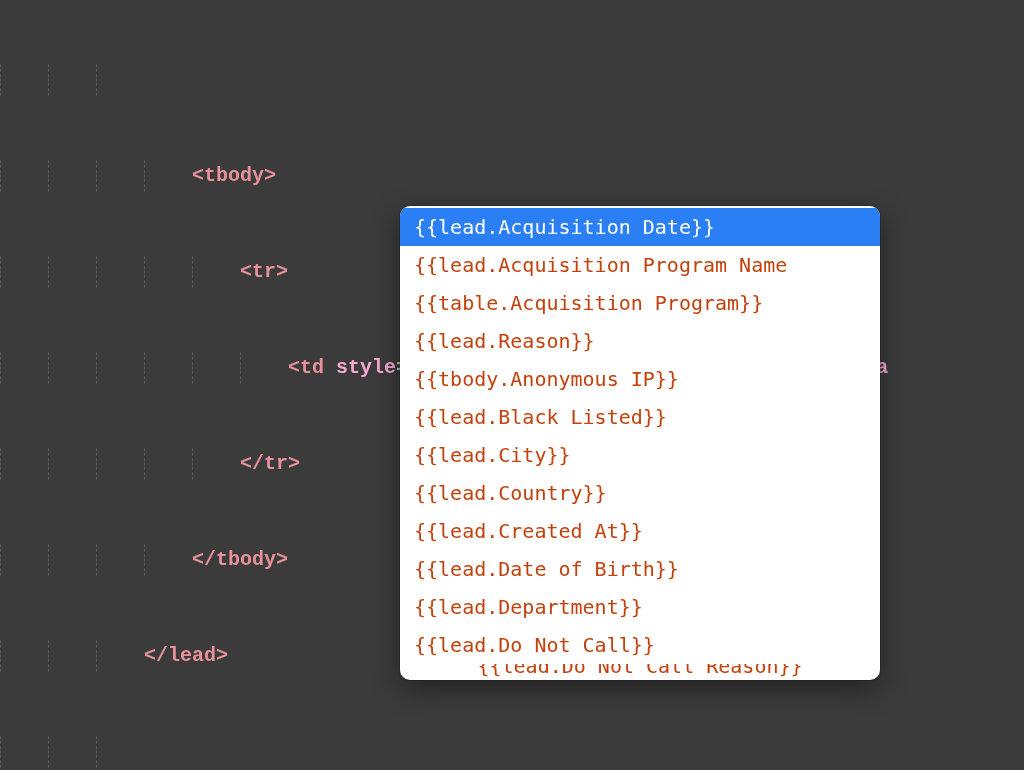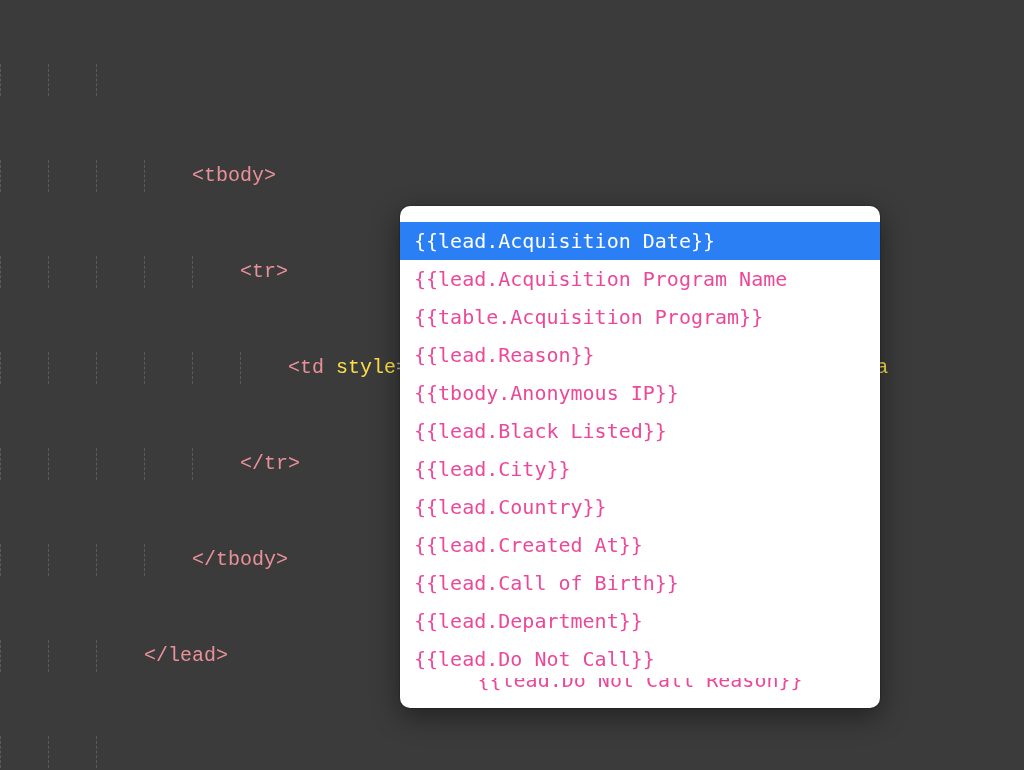--- a/index.html
+++ b/index.html
@@ -15,43 +15,43 @@
   }
   .editor {
     position: absolute;
     top: 0; left: 0;
     width: 1024px;
     height: 770px;
     white-space: pre;
     line-height: 32px;
     padding-top: 0;
   }
-  .line { height: 32px; position: relative; }
+  .line { height: 32px; position: relative; font-weight: bold; }
   
   .tag      { color: #e9919a; } 
-  .attr     { color: #fde047; } 
+  .attr     { color: #f9a8d4; } 
   .string   { color: #b6d27d; }
   .puncs    { color: #bbb; }
 
   
   .popup {
     position: absolute;
     left: 400px;
     top: 206px;
     width: 480px;
     background: #fff;
     border-radius: 10px;
     box-shadow: 0 8px 28px rgba(0,0,0,0.45), 0 0 0 1px rgba(0,0,0,0.15);
     overflow: hidden;
-    padding: 16px 0;
+    padding: 2px 0;
   }
   .popup-item {
     font-family: "Menlo", "Consolas", monospace;
     font-size: 20px;
-    color: #ec4899;
+    color: #c2410c;
     padding: 5px 14px;
     white-space: nowrap;
     overflow: hidden;
     line-height: 28px;
   }
   .popup-item.selected {
     background: #2b7ff5;
     color: #fff;
   }
   .popup-item.cut {
@@ -125,17 +125,17 @@
 <div class="popup">
   <div class="popup-item selected">{{lead.Acquisition Date}}</div>
   <div class="popup-item">{{lead.Acquisition Program Name</div>
   <div class="popup-item">{{table.Acquisition Program}}</div>
   <div class="popup-item">{{lead.Reason}}</div>
   <div class="popup-item">{{tbody.Anonymous IP}}</div>
   <div class="popup-item">{{lead.Black Listed}}</div>
   <div class="popup-item">{{lead.City}}</div>
   <div class="popup-item">{{lead.Country}}</div>
   <div class="popup-item">{{lead.Created At}}</div>
-  <div class="popup-item">{{lead.Call of Birth}}</div>
+  <div class="popup-item">{{lead.Date of Birth}}</div>
   <div class="popup-item">{{lead.Department}}</div>
   <div class="popup-item">{{lead.Do Not Call}}</div>
   <div class="popup-item cut">{{lead.Do Not Call Reason}}</div>
 </div>
 
 </body></html>

